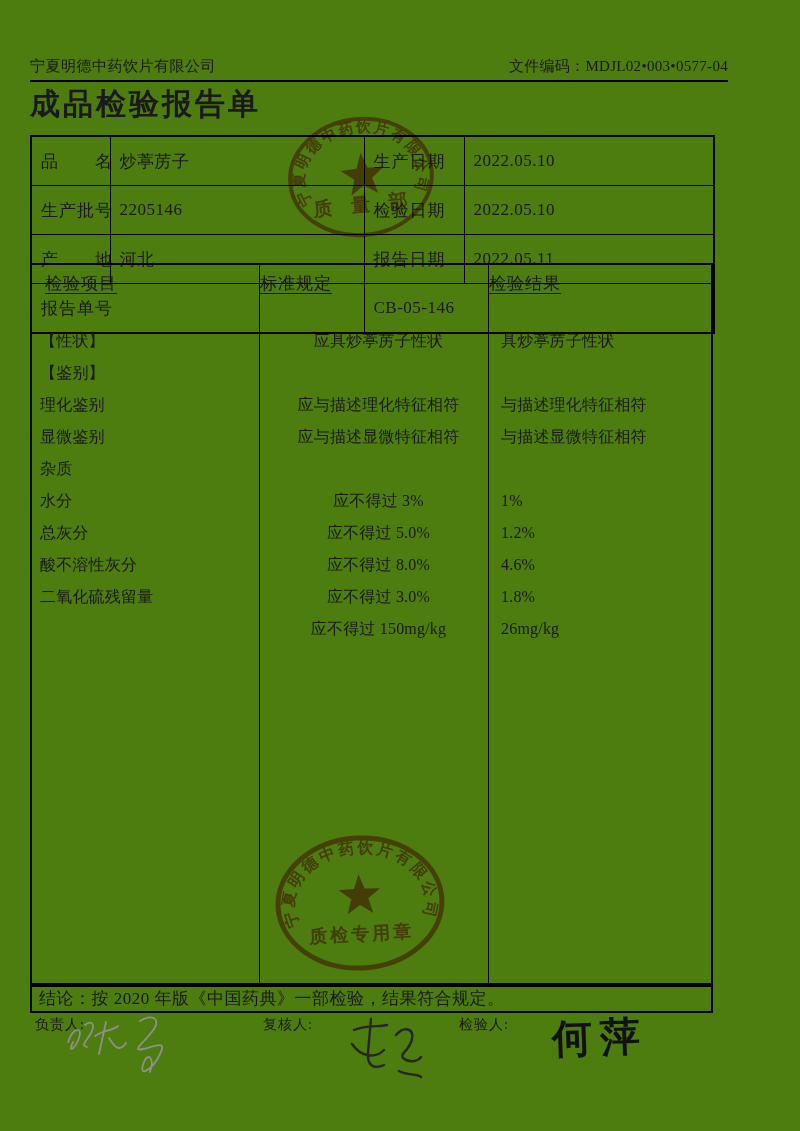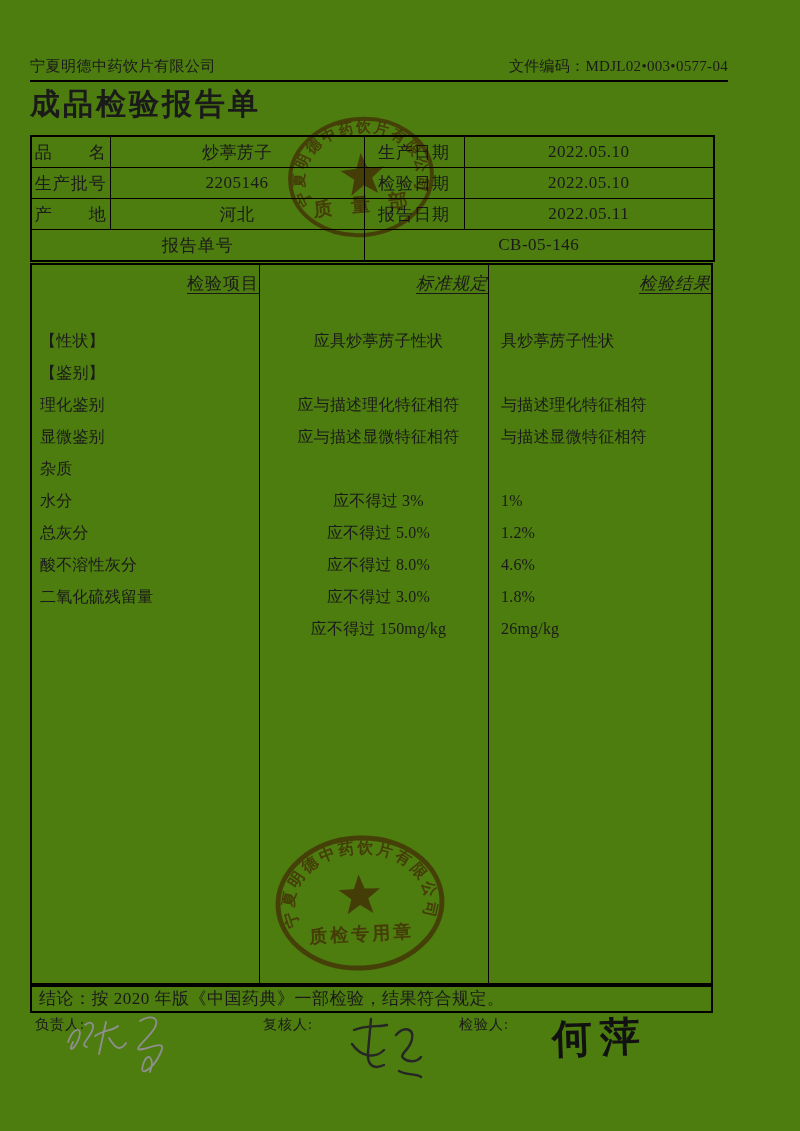--- a/index.html
+++ b/index.html
@@ -9,34 +9,34 @@
   .hdr-company{position:absolute;left:30px;top:57px;font-size:15px;letter-spacing:.5px;}
   .hdr-code{position:absolute;top:57px;left:30px;width:698px;text-align:right;font-size:15px;letter-spacing:.3px;}
   .hdr-rule{position:absolute;left:30px;top:80px;width:698px;height:2px;background:#000;}
   
   .title{position:absolute;left:30px;top:84px;width:683px;
          font-size:30px;font-weight:bold;letter-spacing:3px;}
   
   table.info{position:absolute;left:30px;top:135px;width:683px;border-collapse:collapse;
              table-layout:fixed;font-size:17px;}
   table.info{border:2px solid #000;}
-  table.info td{border:1px solid #000;height:30px;padding:0;vertical-align:middle;white-space:nowrap;overflow:visible;text-align:center;}
+  table.info td{border:1px solid #000;height:30px;padding:9px;vertical-align:middle;white-space:nowrap;overflow:visible;}
   td.lab{padding-left:5px;letter-spacing:1px;}
   td.val{padding-left:7px;letter-spacing:.5px;}
   
   .main{position:absolute;left:30px;top:263px;width:683px;height:722px;border:2px solid #000;
         display:flex;box-sizing:border-box;}
   .col{height:100%;box-sizing:border-box;}
   .col1{width:228px;border-right:1px solid #000;}
   .col2{width:229px;border-right:1px solid #000;}
   .col3{flex:1;}
   .colhead{margin-top:8px;height:22px;line-height:22px;font-size:17px;letter-spacing:1px;}
   .colhead span{text-decoration:underline;text-underline-offset:4px;}
-  .colhead.left{text-align:right;padding-left:4px;margin-left:25px;}
-  .colhead.center{text-align:right;font-style:italic;}
+  .colhead.left{text-align:left;padding-left:13px;}
+  .colhead.center{text-align:left;}
   .rows{margin-top:30px;font-size:16px;}
   .trow{height:32px;line-height:32px;white-space:nowrap;letter-spacing:.2px;}
   .col1 .trow{padding-left:8px;}
   .col2 .trow{padding-left:9px;text-align:center;}
   .col3 .trow{padding-left:12px;}
   
   .concl{position:absolute;left:30px;top:985px;width:683px;height:28px;box-sizing:border-box;
          border:2px solid #000;font-size:17px;line-height:24px;padding-left:7px;letter-spacing:.5px;}
   
   .sig-label{position:absolute;font-size:14px;letter-spacing:1px;top:1016px;}

